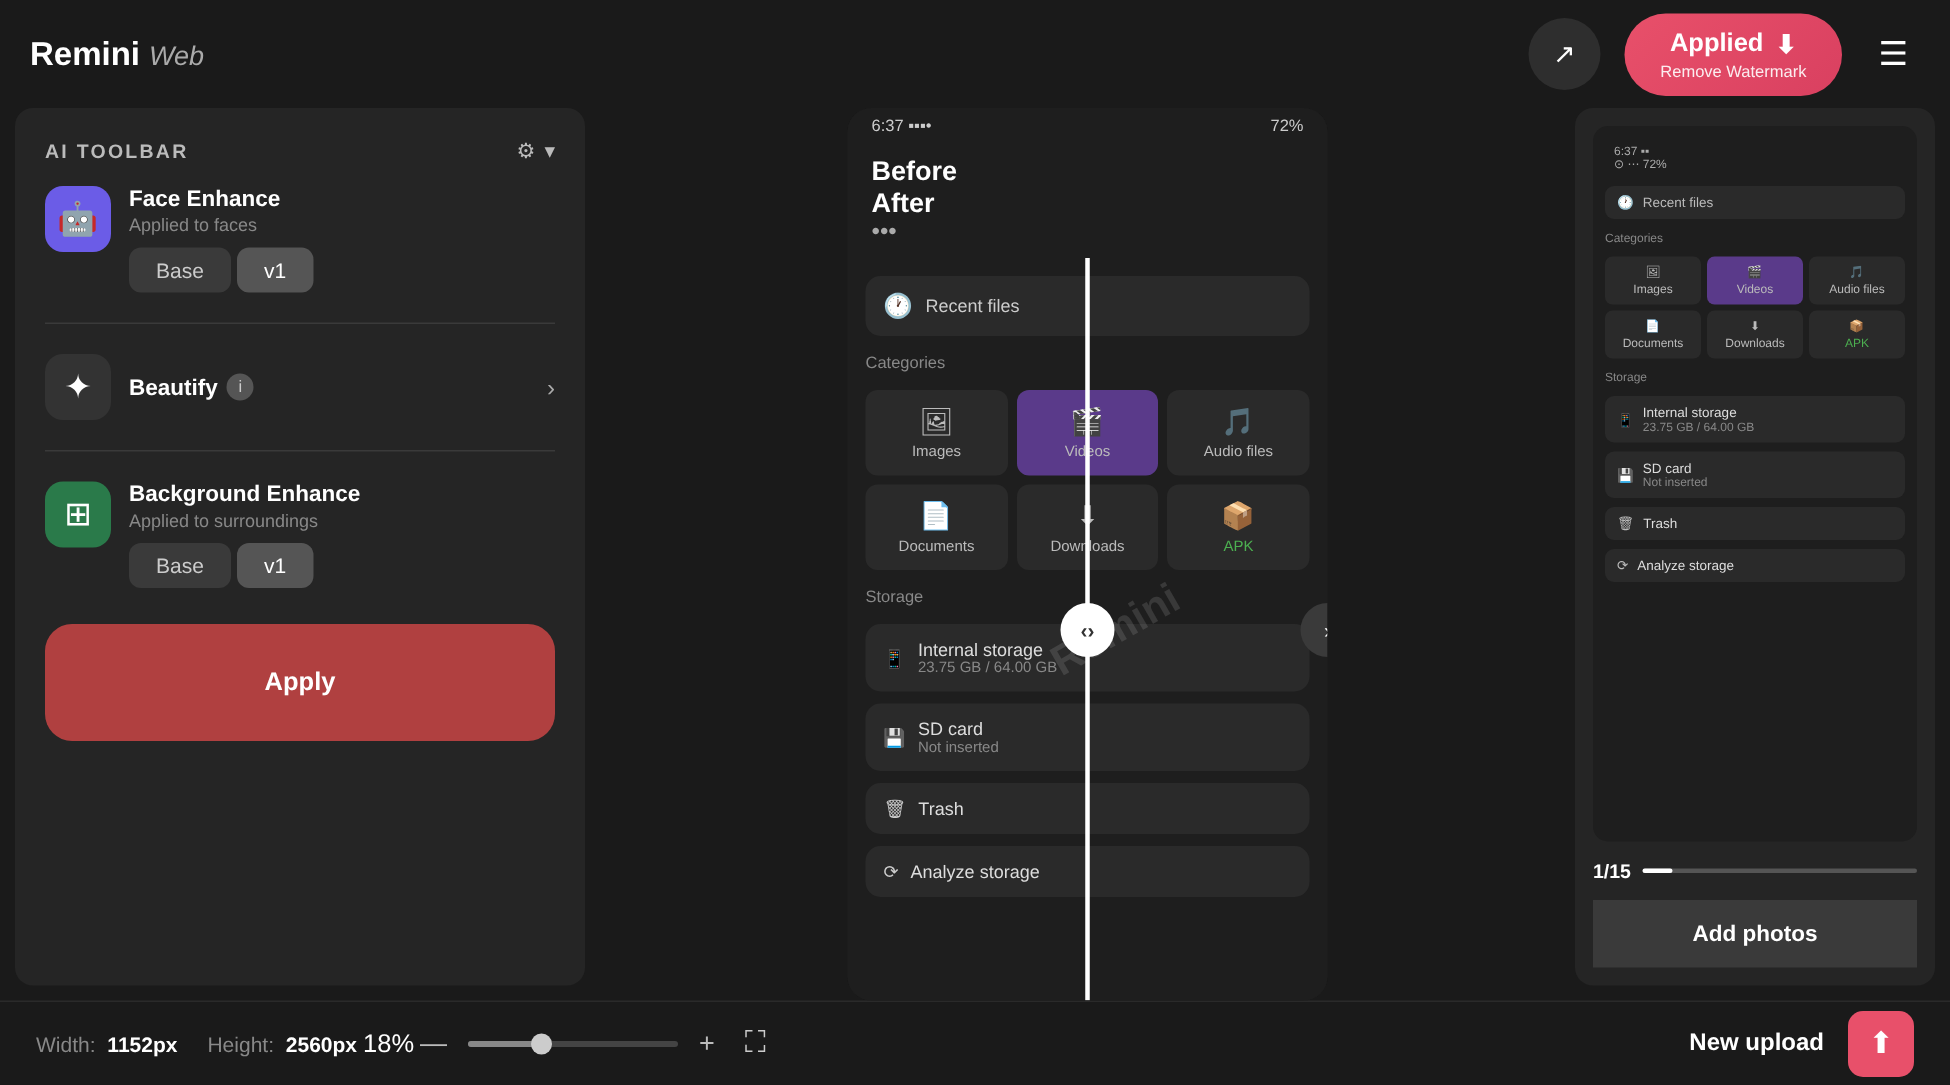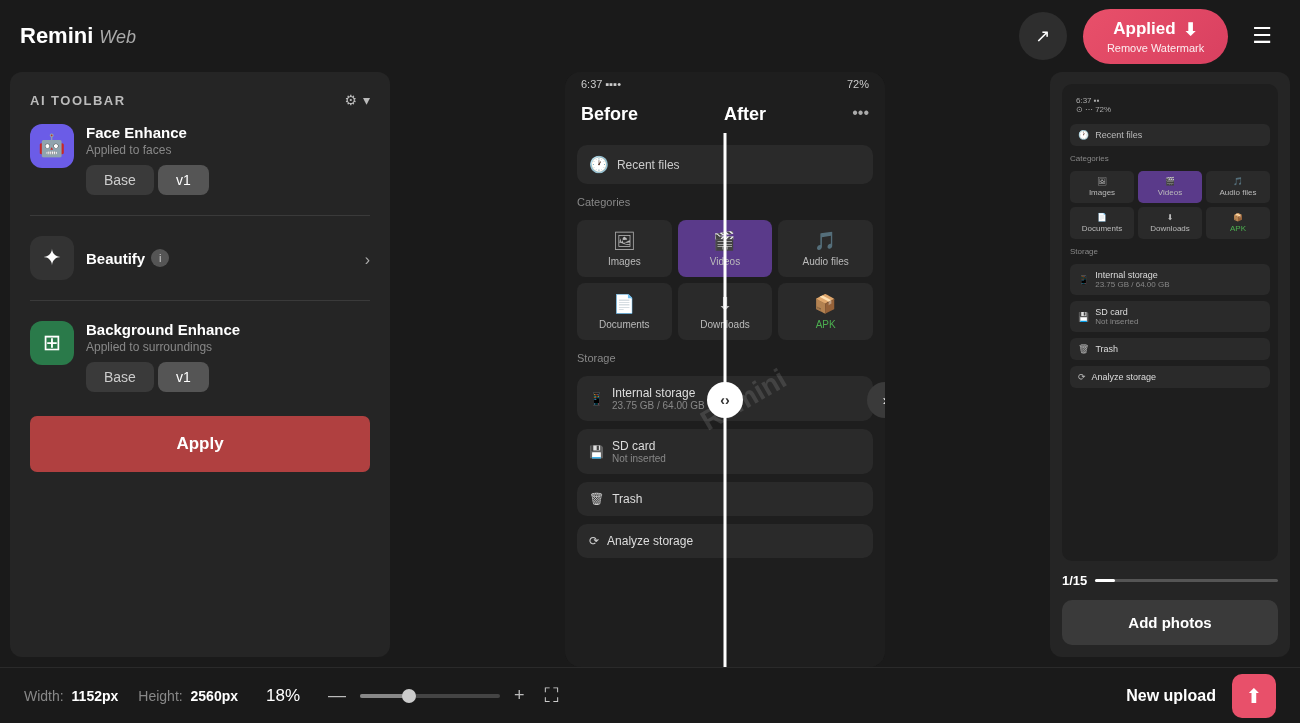--- a/index.html
+++ b/index.html
@@ -224,22 +224,22 @@
       justify-content: center;
       font-size: 11px;
       color: #ccc;
       cursor: pointer;
     }
 
     
     .apply-btn {
       background: #b04040;
       border: none;
-      border-radius: 7px;
-      padding: 18px;
+      border-radius: 18px;
+      padding: 29px;
       color: #fff;
       font-size: 17px;
       font-weight: 600;
       cursor: pointer;
       width: 100%;
       margin-top: 8px;
     }
 
     
     .center {
@@ -273,20 +273,21 @@
       align-items: center;
       flex-shrink: 0;
     }
 
     .before-after-labels {
       display: flex;
       justify-content: space-between;
       padding: 8px 16px;
       background: #1e1e1e;
       flex-shrink: 0;
+      flex-direction: column;
     }
     .ba-label {
       font-size: 18px;
       font-weight: 600;
       color: #fff;
     }
     .ba-menu {
       color: #aaa;
       cursor: pointer;
     }
@@ -524,37 +525,36 @@
       height: 3px;
       background: #fff;
       border-radius: 2px;
       position: absolute;
       left: 0;
     }
 
     .add-photos-btn {
       background: #3a3a3a;
       border: none;
-      border-radius: 10px;
+      border-radius: 0;
       padding: 14px;
       color: #fff;
       font-size: 15px;
       font-weight: 600;
       cursor: pointer;
       width: 100%;
     }
 
     
     .bottom-bar {
       height: 56px;
       background: #1a1a1a;
       display: flex;
       align-items: center;
       padding: 0 24px;
-      gap: 24px;
       border-top: 1px solid #2a2a2a;
       flex-shrink: 0;
     }
     .dim-info {
       display: flex;
       gap: 20px;
       font-size: 14px;
     }
     .dim-label { color: #888; }
     .dim-value { color: #fff; font-weight: 600; margin-left: 4px; }

